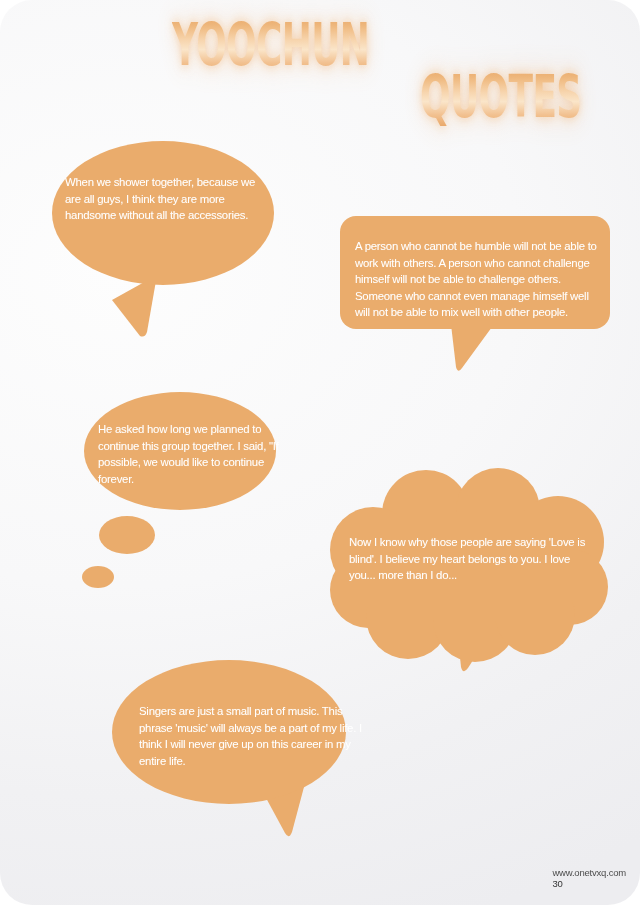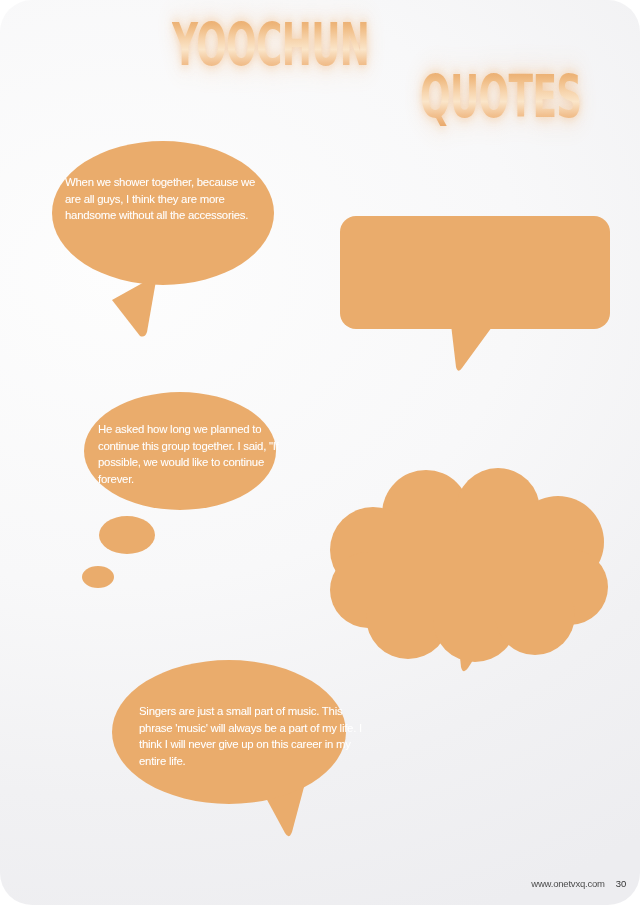--- a/index.html
+++ b/index.html
@@ -99,25 +99,25 @@
   #bubble5-shape { left: 112px; top: 660px; }
   #bubble5-text  { left: 131px; top: 703px; width: 225px; margin-left: 8px; }
 
   
   .footer {
     position: absolute;
     right: 14px;
     bottom: 16px;
     display: flex;
     align-items: baseline;
-    gap: 11px;
     font-family: "Liberation Sans", sans-serif;
     font-size: 9.5px;
     color: #4d4d4d;
     letter-spacing: -0.2px;
+    flex-direction: column;
   }
   .footer .pagenum { color: #333333; }
 </style>
 </head>
 <body>
 
 <div id="page">
 
   <div class="title-wrap">
     <div class="bigtitle t1">YOOCHUN</div>
@@ -127,20 +127,21 @@
   <svg id="bubble1-shape" class="bubble-svg" width="230" height="205" viewBox="0 0 230 205">
     <path class="bubble-fill" d="M105 135 L95 192 Q93 198 88 196 L60 160 Z"></path>
     <ellipse class="bubble-fill" cx="111" cy="73" rx="111" ry="72"></ellipse>
   </svg>
   <div id="bubble1-text" class="bubble-text">When we shower together,  because we are all guys, I think they are more handsome without all the accessories.</div>
 
   <svg id="bubble2-shape" class="bubble-svg" width="270" height="160" viewBox="0 0 270 160">
     <path class="bubble-fill" d="M110 100 L160 100 L122 152 Q118 158 116 151 Z"></path>
     <rect class="bubble-fill" x="0" y="0" width="270" height="113" rx="16" ry="16"></rect>
   </svg>
+  <div id="bubble2-text" class="bubble-text">A person who cannot be humble will not be able to work with others. A person who cannot challenge himself will not be able to challenge others. Someone who cannot even manage himself well will not be able to mix well with other people.</div>
 
   <svg id="bubble3-shape" class="bubble-svg" width="200" height="195" viewBox="0 0 200 195">
     <ellipse class="bubble-fill" cx="96" cy="59" rx="96" ry="59"></ellipse>
     <ellipse class="bubble-fill" cx="43" cy="143" rx="28" ry="19"></ellipse>
     <ellipse class="bubble-fill" cx="14" cy="185" rx="16" ry="11"></ellipse>
   </svg>
   <div id="bubble3-text" class="bubble-text">He asked how long we planned to continue this group together. I said, "If possible, we would like to continue forever.</div>
 
   <svg id="bubble4-shape" class="bubble-svg" width="285" height="205" viewBox="0 0 285 205">
     <path class="bubble-fill" d="M125 140 L175 140 L138 198 Q133 205 131 197 Z"></path>
@@ -150,20 +151,21 @@
       <circle class="bubble-fill" cx="228" cy="72" r="46"></circle>
       <circle class="bubble-fill" cx="240" cy="117" r="38"></circle>
       <circle class="bubble-fill" cx="43" cy="80" r="43"></circle>
       <circle class="bubble-fill" cx="38" cy="120" r="38"></circle>
       <circle class="bubble-fill" cx="78" cy="147" r="42"></circle>
       <circle class="bubble-fill" cx="145" cy="150" r="42"></circle>
       <circle class="bubble-fill" cx="205" cy="145" r="40"></circle>
       <rect class="bubble-fill" x="38" y="44" width="204" height="104"></rect>
     </g>
   </svg>
+  <div id="bubble4-text" class="bubble-text">Now I know why those people are saying 'Love is blind'. I believe my heart belongs to you. I love you... more than I do...</div>
 
   <svg id="bubble5-shape" class="bubble-svg" width="250" height="180" viewBox="0 0 250 180">
     <path class="bubble-fill" d="M140 112 L196 112 L180 172 Q177 180 173 173 Z"></path>
     <ellipse class="bubble-fill" cx="117" cy="72" rx="117" ry="72"></ellipse>
   </svg>
   <div id="bubble5-text" class="bubble-text">Singers are just a small part of music. This phrase 'music' will always be a part of my life. I think I will never give up on this career in my entire life.</div>
 
   <div class="footer">
     <span>www.onetvxq.com</span>
     <span class="pagenum">30</span>

